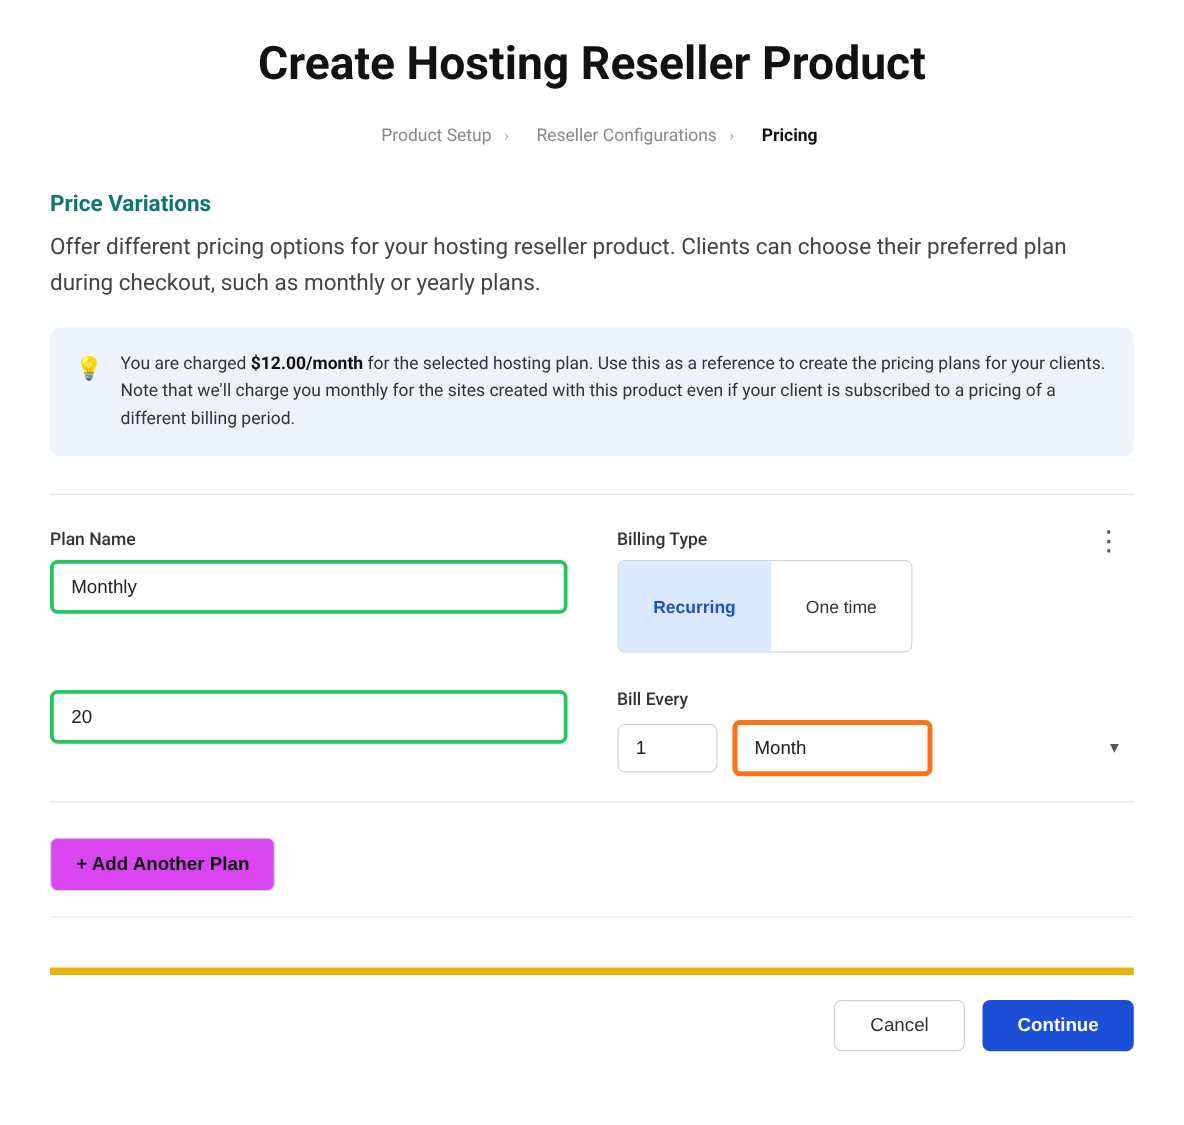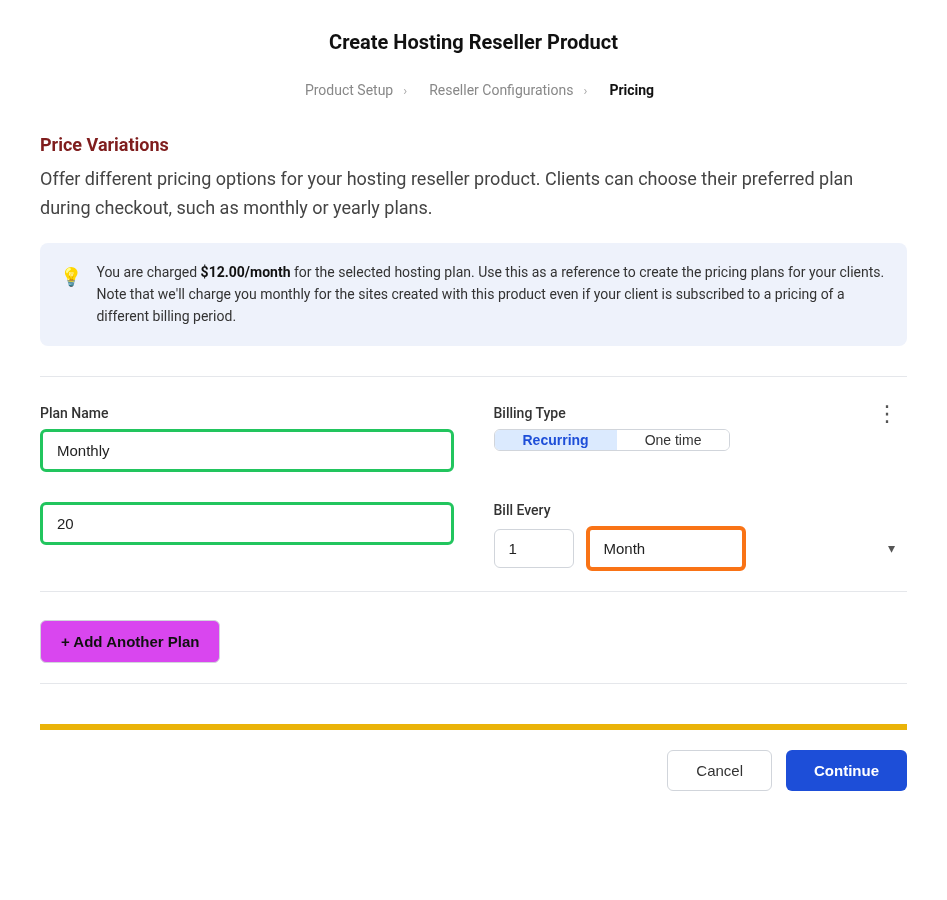--- a/index.html
+++ b/index.html
@@ -11,21 +11,21 @@
       min-height: 900px;
       padding: 0;
     }
     .page-container {
       max-width: 947px;
       margin: 0 auto;
       padding: 30px 40px 40px;
     }
     .page-title {
       text-align: center;
-      font-size: 20px;
+      font-size: 37px;
       font-weight: 700;
       color: #111;
       margin-bottom: 28px;
     }
     .breadcrumb {
       display: flex;
       align-items: center;
       justify-content: center;
       gap: 10px;
       margin-bottom: 36px;
@@ -40,21 +40,21 @@
       font-weight: 700;
       color: #111;
     }
     .breadcrumb-chevron {
       color: #aaa;
       font-size: 13px;
     }
     .section-title {
       font-size: 18px;
       font-weight: 700;
-      color: #7f1d1d;
+      color: #0f766e;
       margin-bottom: 10px;
     }
     .section-description {
       font-size: 18px;
       color: #444;
       line-height: 1.6;
       margin-bottom: 20px;
     }
     .info-box {
       background: #eef2fb;
@@ -111,21 +111,21 @@
       width: 100%;
     }
     .billing-type-toggle {
       display: flex;
       border: 1px solid #d1d5db;
       border-radius: 6px;
       overflow: hidden;
       width: fit-content;
     }
     .toggle-btn {
-      padding: 2px 28px;
+      padding: 28px 28px;
       font-size: 14px;
       font-weight: 500;
       cursor: pointer;
       border: none;
       background: #fff;
       color: #333;
       transition: background 0.15s, color 0.15s;
     }
     .toggle-btn.active {
       background: #dbeafe;

